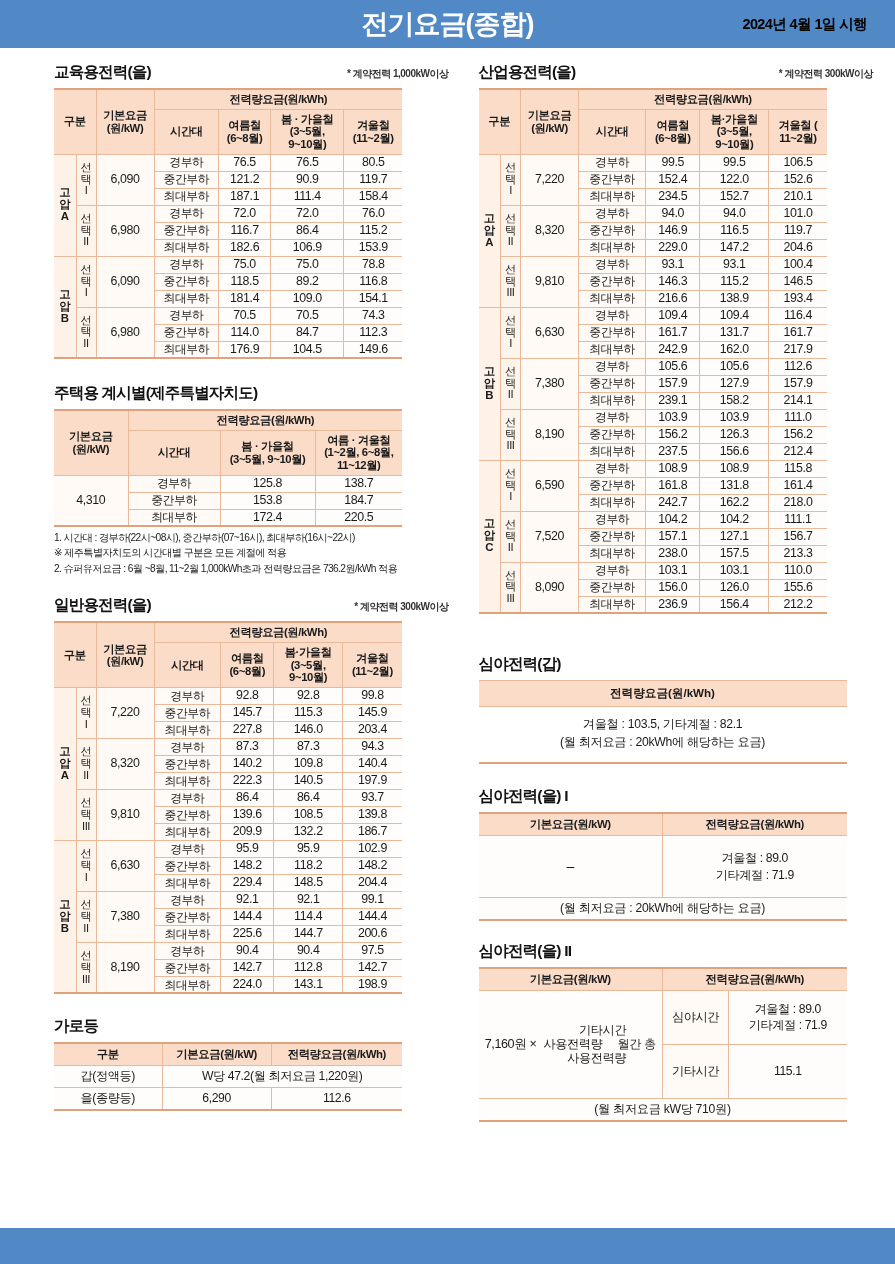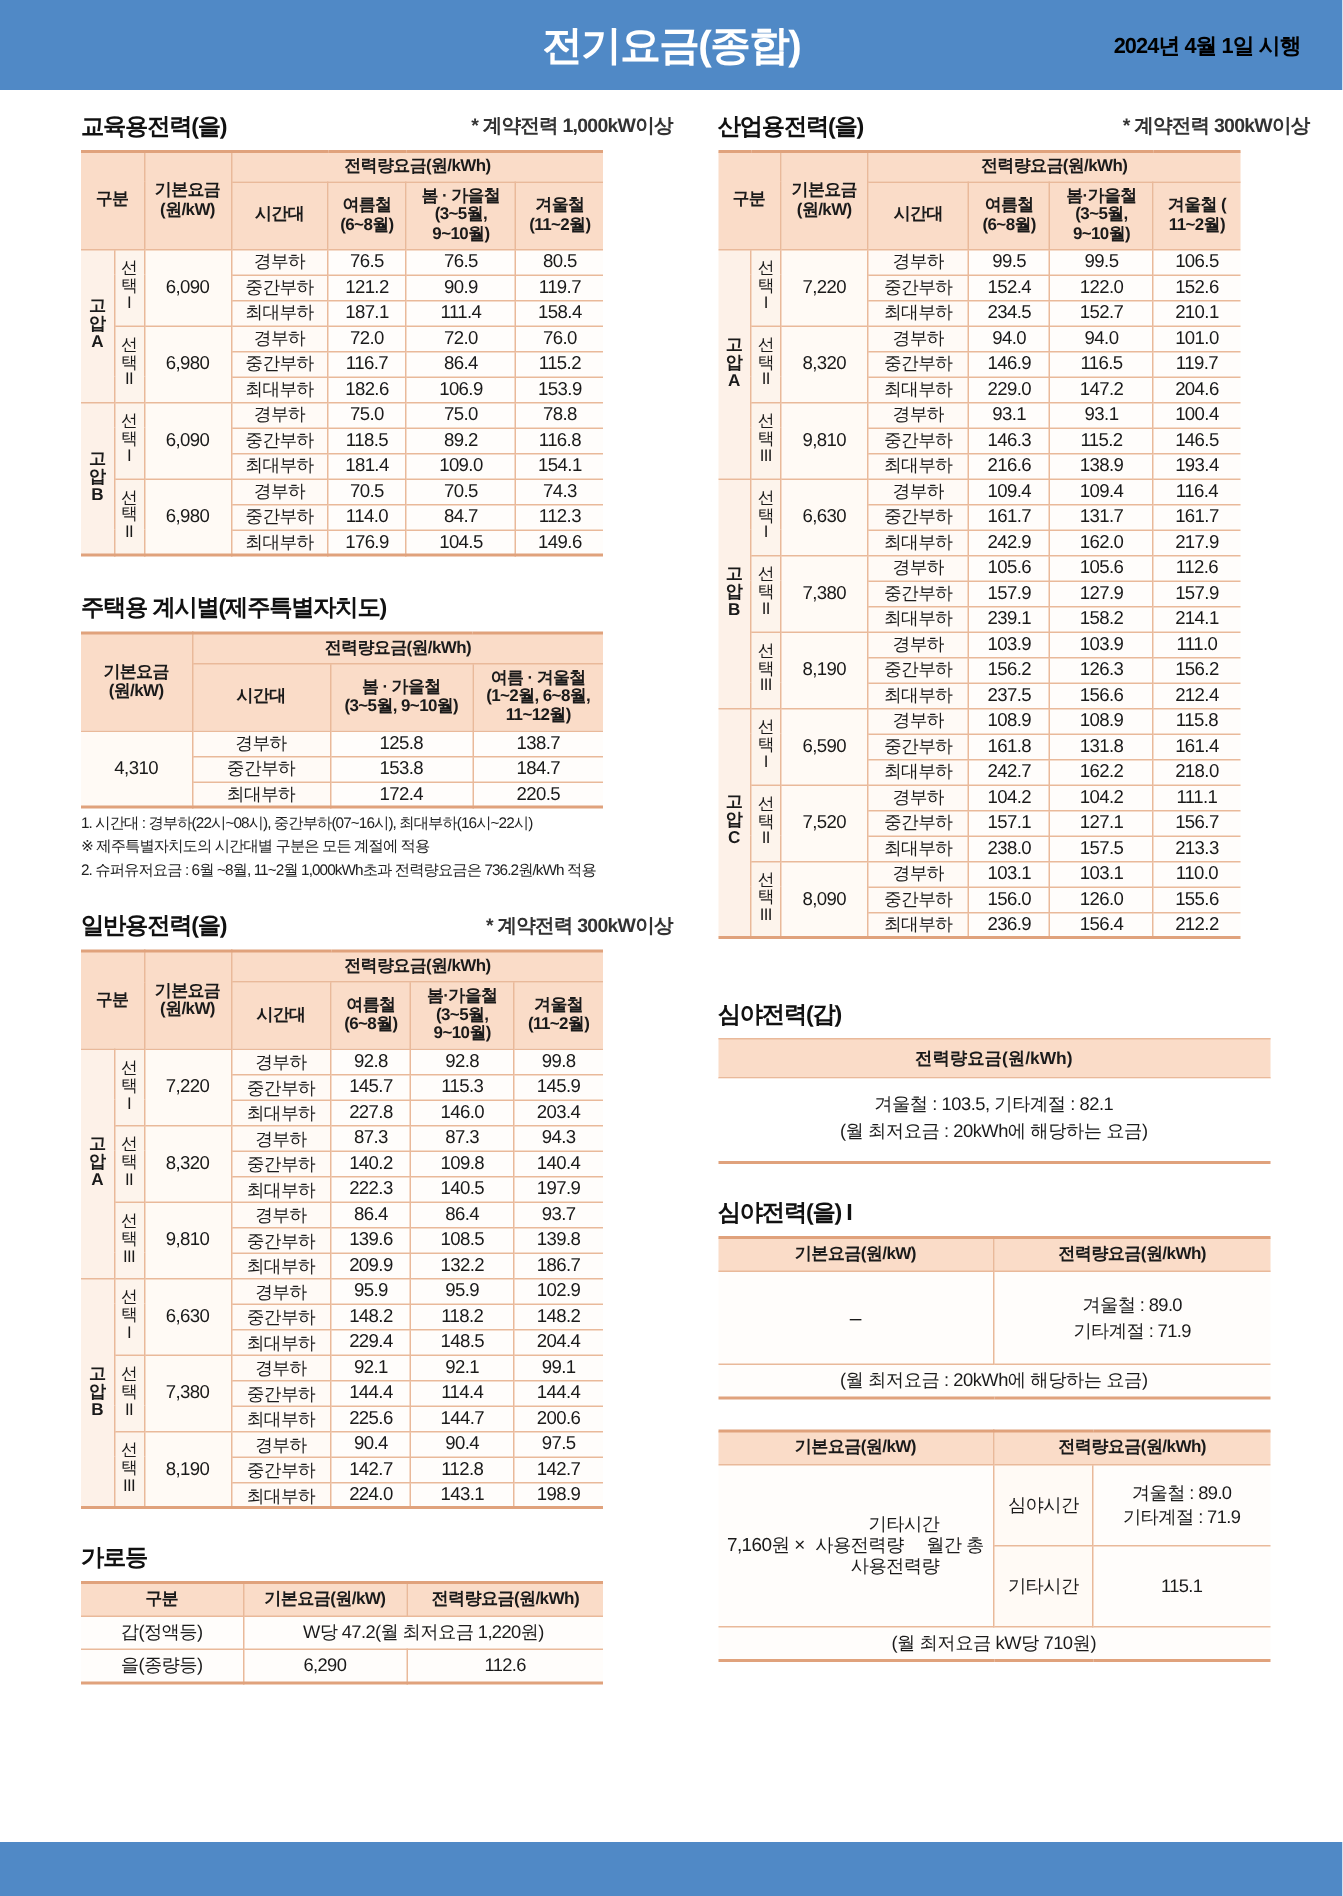--- a/index.html
+++ b/index.html
@@ -7,21 +7,21 @@
   body {
     width: 895px; height: 1264px;
     background: #ffffff;
     font-family: "Liberation Sans", "DejaVu Sans", sans-serif;
     color: #1a1a1a;
     position: relative;
     overflow: hidden;
   }
   
   .header {
-    height: 60px;
+    height: 48px;
     background: #5089c6;
     display: flex; align-items: center;
     position: relative;
   }
   .header-title {
     position: absolute; left:0; right:0;
     text-align: center;
     font-size: 27px; font-weight: bold; color:#ffffff;
     letter-spacing: -1px;
   }
@@ -47,21 +47,21 @@
   .sec { margin-bottom: 5px; }
   .sec-head {
     display:flex; align-items:flex-end; justify-content:space-between;
     margin-bottom: 5px;
   }
   .sec-title {
     font-size: 15.5px; font-weight: bold; letter-spacing:-0.8px;
     color:#111;
   }
   .sec-note {
-    font-size: 13px; color:#333; letter-spacing:-0.5px;
+    font-size: 10px; color:#333; letter-spacing:-0.5px;
     padding-bottom: 2px; font-weight:bold;
   }
   
   table {
     border-collapse: collapse;
     width: 100%;
     font-size: 11.3px;
     letter-spacing: -0.4px;
   }
   table.main { width: 348px; }
@@ -914,20 +914,23 @@
             </td>
           </tr>
           <tr>
             <td colspan="2" class="minfee">(월 최저요금 : 20kWh에 해당하는 요금)</td>
           </tr>
         </tbody>
       </table>
     </div>
 
     <div class="sec" style="margin-top:20px;">
+      <div class="sec-head">
+        <div class="sec-title">심야전력(을) II</div>
+      </div>
       <table class="simple edged tbl-wrap" style="width:368px;">
         <thead>
           <tr>
             <th style="width:50%;">기본요금(원/kW)</th>
             <th colspan="2">전력량요금(원/kWh)</th>
           </tr>
         </thead>
         <tbody>
           <tr>
             <td rowspan="2" style="height:108px;">

